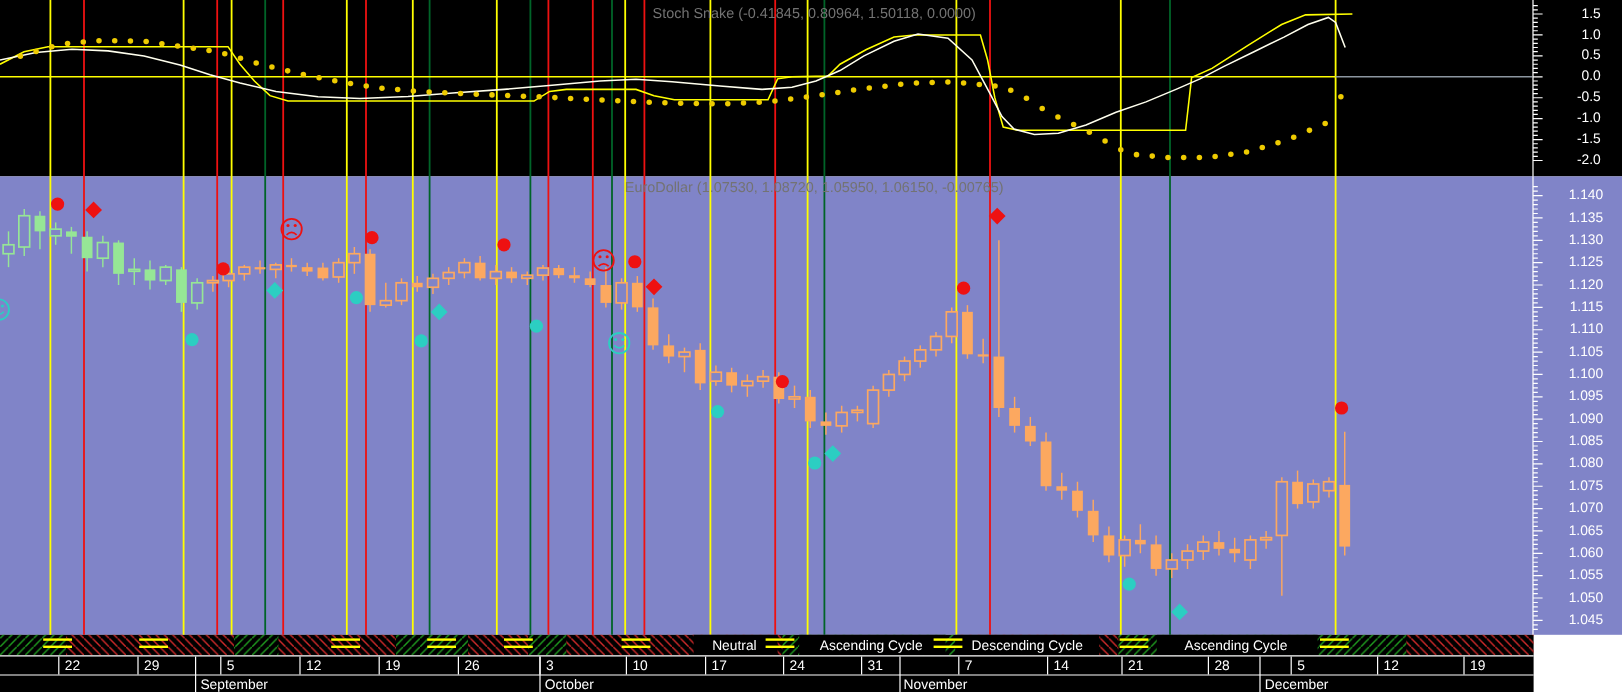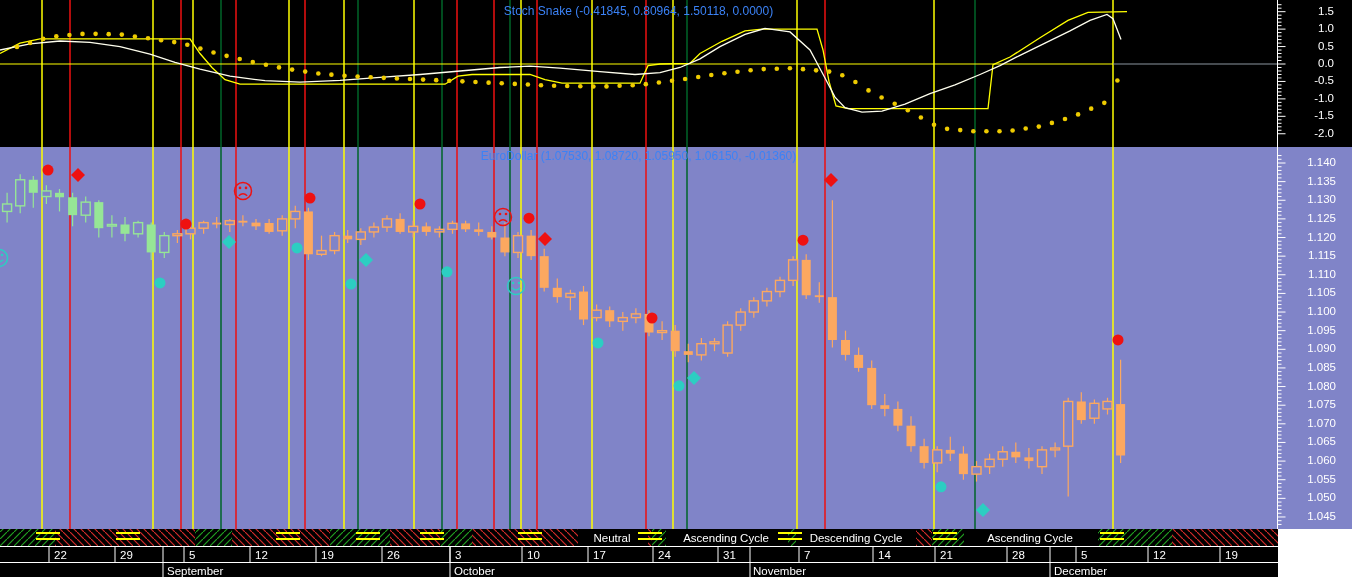--- a/index.html
+++ b/index.html
@@ -1,21 +1,21 @@
 <!DOCTYPE html>
 <html><head>
 <meta charset="utf-8">
 <style>
   html,body{margin:0;padding:0;background:#ffffff;}
   body{font-family:"Liberation Sans",sans-serif;}
   #screen{position:relative;width:1352px;height:577px;overflow:hidden;background:#ffffff;}
   #chart{position:absolute;left:0;top:0;display:block;}
   svg text{font-family:"Liberation Sans",sans-serif;}
-  .panel-title{position:absolute;left:0;width:1277px;text-align:center;color:#3b82f6;
-    font-size:12px;line-height:14px;pointer-events:none;white-space:nowrap;}
+  .panel-title{position:absolute;left:0;width:1277px;text-align:center;color:#737373;
+    font-size:12px;line-height:14px;pointer-events:none;white-space:nowrap;padding-left:40px;}
   #stoch-title{top:4px;}
   #price-title{top:149px;}
 </style>
 </head>
 <body>
 
 <div id="screen">
   <svg id="chart" width="1352" height="577" viewBox="0 0 1352 577">
       <defs>
         <pattern id="hg" width="7" height="7" patternUnits="userSpaceOnUse">
@@ -613,14 +613,14 @@
       <line x1="163" y1="547" x2="163" y2="577" stroke="#ffffff" stroke-width="1"></line>
       <line x1="450" y1="547" x2="450" y2="577" stroke="#ffffff" stroke-width="1"></line>
       <line x1="750" y1="547" x2="750" y2="577" stroke="#ffffff" stroke-width="1"></line>
       <line x1="1050" y1="547" x2="1050" y2="577" stroke="#ffffff" stroke-width="1"></line>
       <text x="167" y="574.5" text-anchor="start" font-size="11.5" fill="#FFFFFF">September</text>
       <text x="454" y="574.5" text-anchor="start" font-size="11.5" fill="#FFFFFF">October</text>
       <text x="753" y="574.5" text-anchor="start" font-size="11.5" fill="#FFFFFF">November</text>
       <text x="1054" y="574.5" text-anchor="start" font-size="11.5" fill="#FFFFFF">December</text>
     </svg>
   <div id="stoch-title" class="panel-title">Stoch Snake (-0.41845, 0.80964, 1.50118, 0.0000)</div>
-  <div id="price-title" class="panel-title">EuroDollar (1.07530, 1.08720, 1.05950, 1.06150, -0.01360)</div>
+  <div id="price-title" class="panel-title">EuroDollar (1.07530, 1.08720, 1.05950, 1.06150, -0.00765)</div>
 </div>
 
 </body></html>

